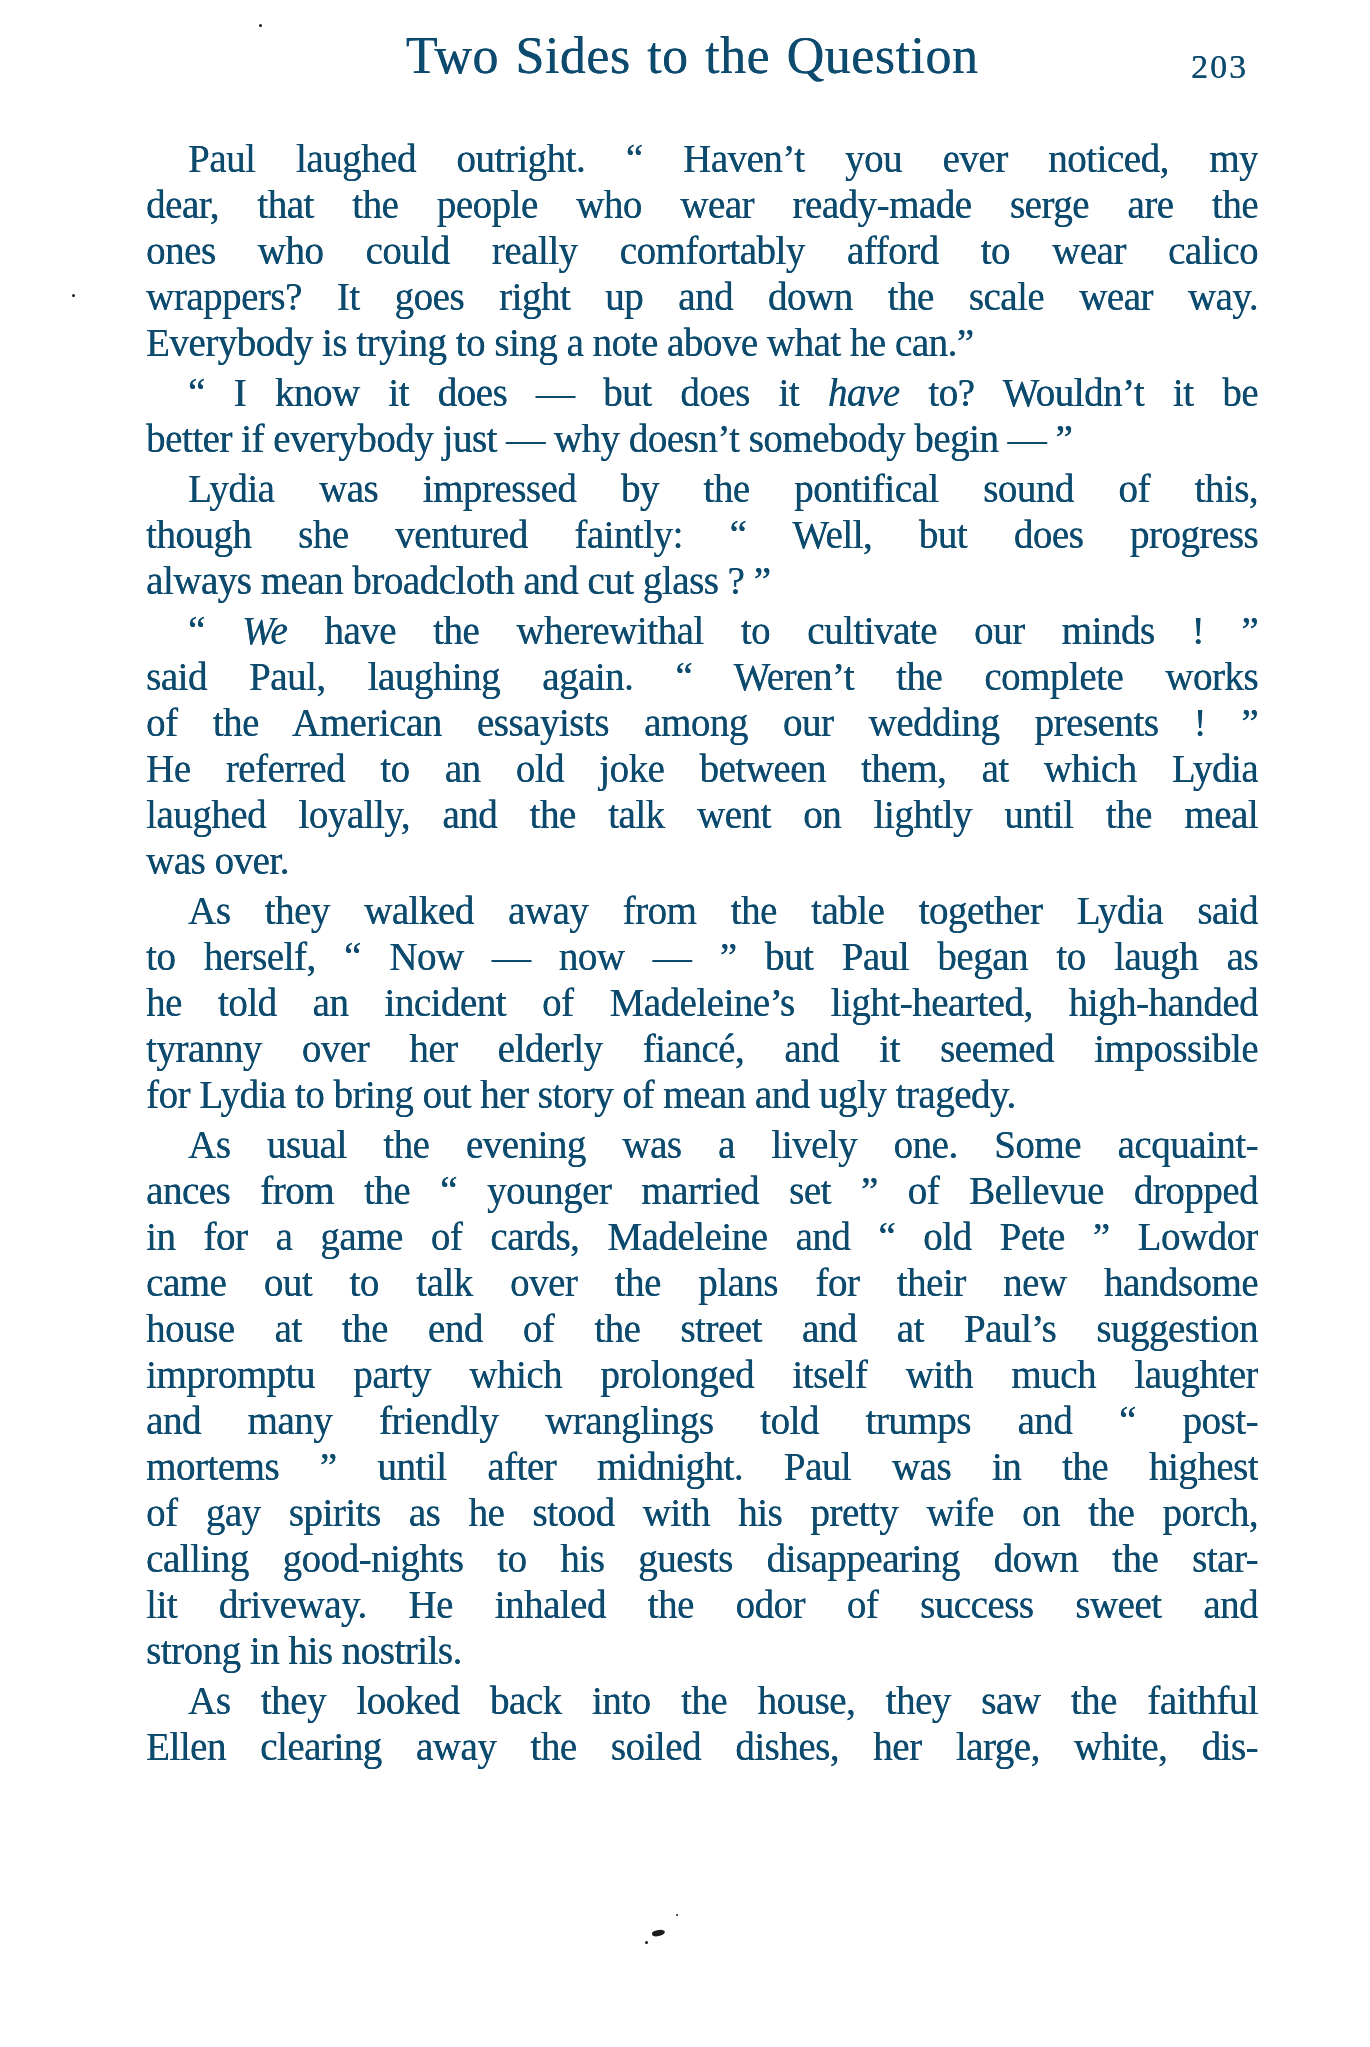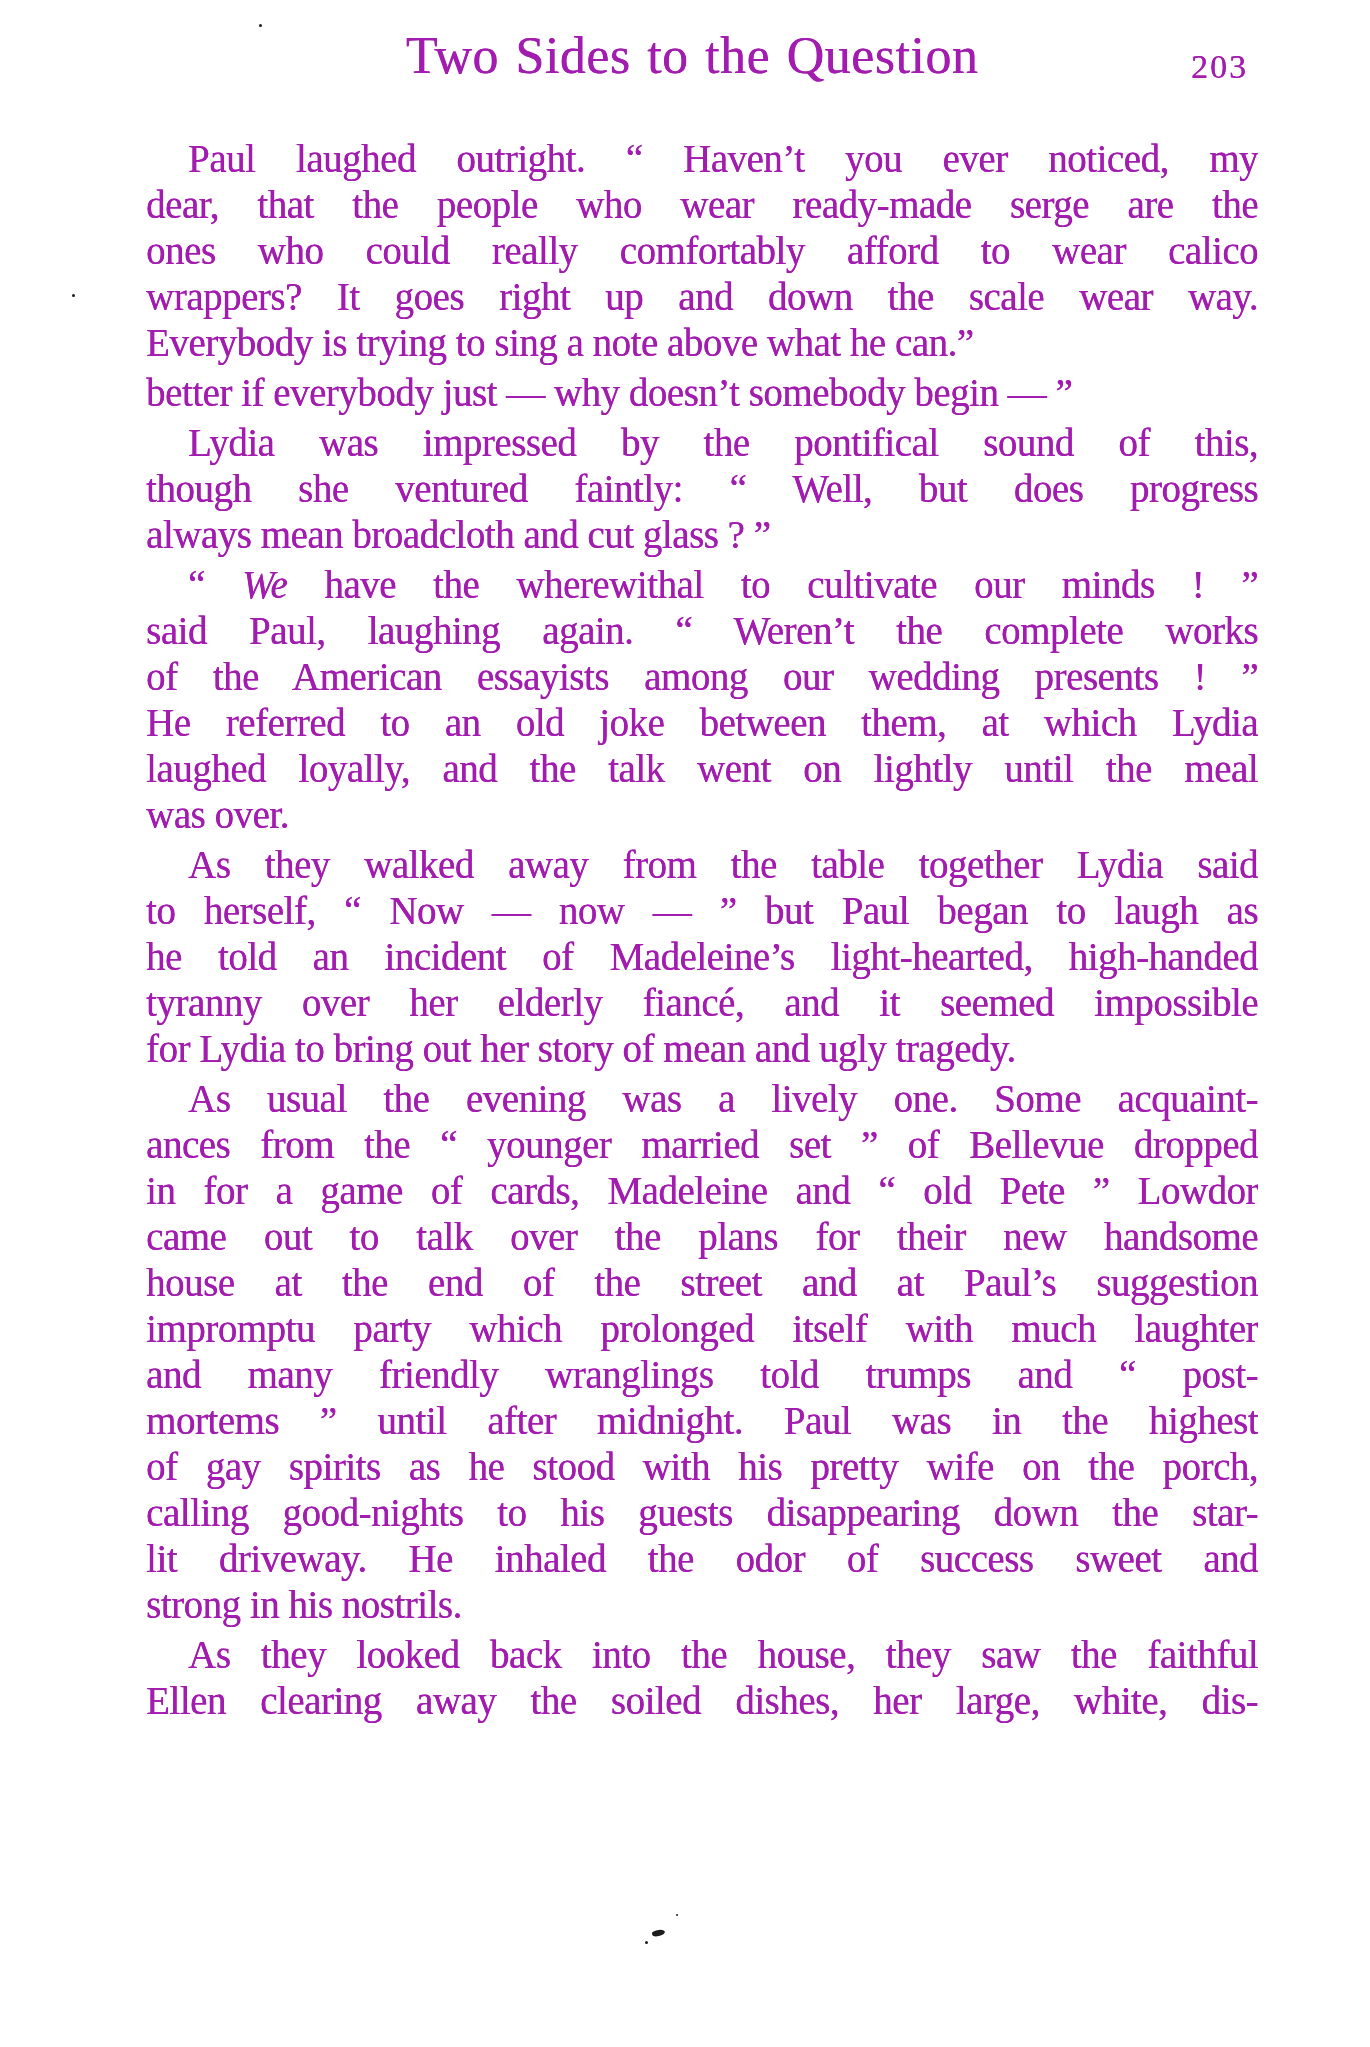--- a/index.html
+++ b/index.html
@@ -7,21 +7,21 @@
     padding: 0;
     background: #ffffff;
   }
   .page {
     position: relative;
     width: 1370px;
     height: 2047px;
     background: #ffffff;
     overflow: hidden;
     font-family: "Liberation Serif", "DejaVu Serif", serif;
-    color: #a21caf;
+    color: #0c4a6e;
   }
   
   .page-header {
     position: absolute;
     top: 28px;
     left: 142px;
     width: 1120px;
     height: 70px;
   }
   .running-title {
@@ -92,20 +92,21 @@
 
   <main class="text-block">
       <div class="paragraph">
         <div class="line indent"><span>Paul laughed outright. “ Haven’t you ever noticed, my</span></div>
         <div class="line"><span>dear, that the people who wear ready-made serge are the</span></div>
         <div class="line"><span>ones who could really comfortably afford to wear calico</span></div>
         <div class="line"><span>wrappers? It goes right up and down the scale wear way.</span></div>
         <div class="line endline"><span>Everybody is trying to sing a note above what he can.”</span></div>
       </div>
       <div class="paragraph">
+        <div class="line indent"><span>“ I know it does — but does it </span><span class="italic">have</span><span> to? Wouldn’t it be</span></div>
         <div class="line endline"><span>better if everybody just — why doesn’t somebody begin — ”</span></div>
       </div>
       <div class="paragraph">
         <div class="line indent"><span>Lydia was impressed by the pontifical sound of this,</span></div>
         <div class="line"><span>though she ventured faintly: “ Well, but does progress</span></div>
         <div class="line endline"><span>always mean broadcloth and cut glass ? ”</span></div>
       </div>
       <div class="paragraph">
         <div class="line indent"><span>“ </span><span class="italic">We</span><span> have the wherewithal to cultivate our minds ! ”</span></div>
         <div class="line"><span>said Paul, laughing again. “ Weren’t the complete works</span></div>

